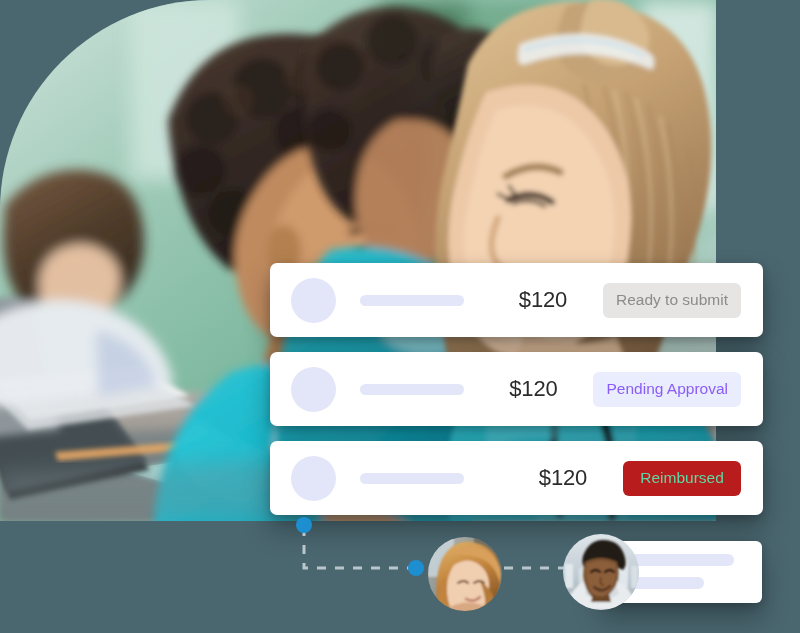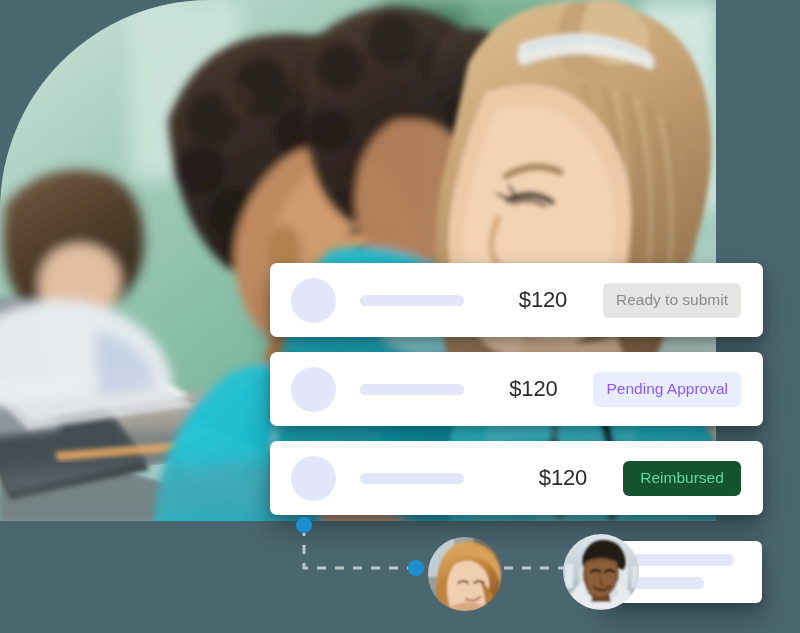--- a/index.html
+++ b/index.html
@@ -52,21 +52,21 @@
     height:35px;min-width:118px;
     border-radius:6px;
     display:flex;align-items:center;justify-content:center;
     padding:0 13px;
     font-size:15.5px;
     white-space:nowrap;
     box-sizing:border-box;
   }
   .badge-ready    {background:#e6e5e4;color:#8b8b8b;}
   .badge-pending  {background:#e9edfd;color:#8b5cf6;}
-  .badge-reimburse{background:#14532d;color:#5ed8a5;}
+  .badge-reimburse{background:#b91c1c;color:#5ed8a5;}
 
   
   .flow{position:absolute;left:280px;top:510px;width:520px;height:123px;}
   .flow svg{display:block;}
 
   
   .av{
     position:absolute;border-radius:50%;overflow:hidden;
   }
   .av-woman{left:428px;top:537px;width:74px;height:74px;}

